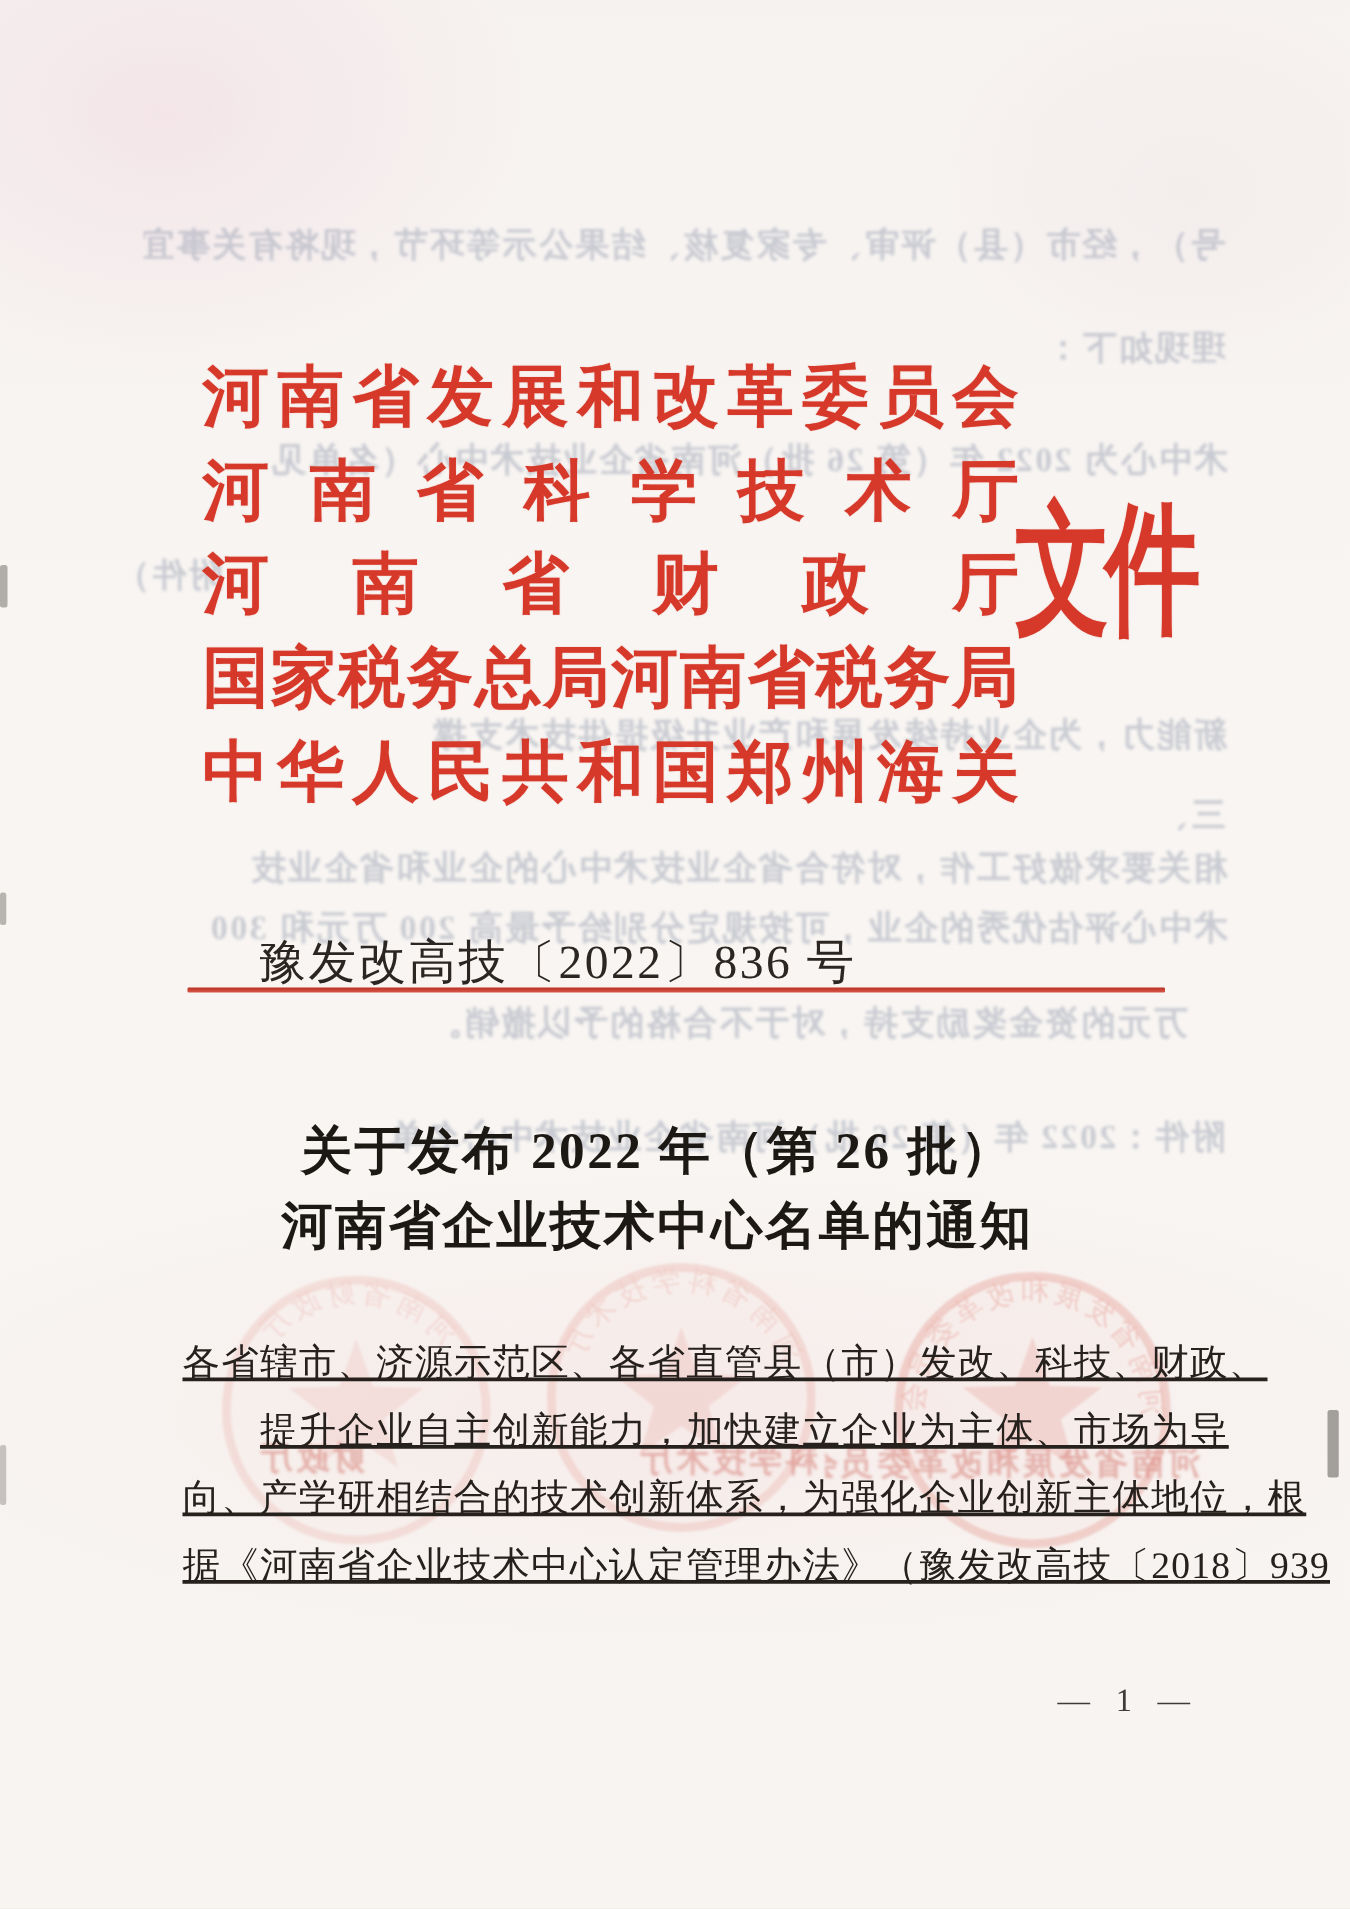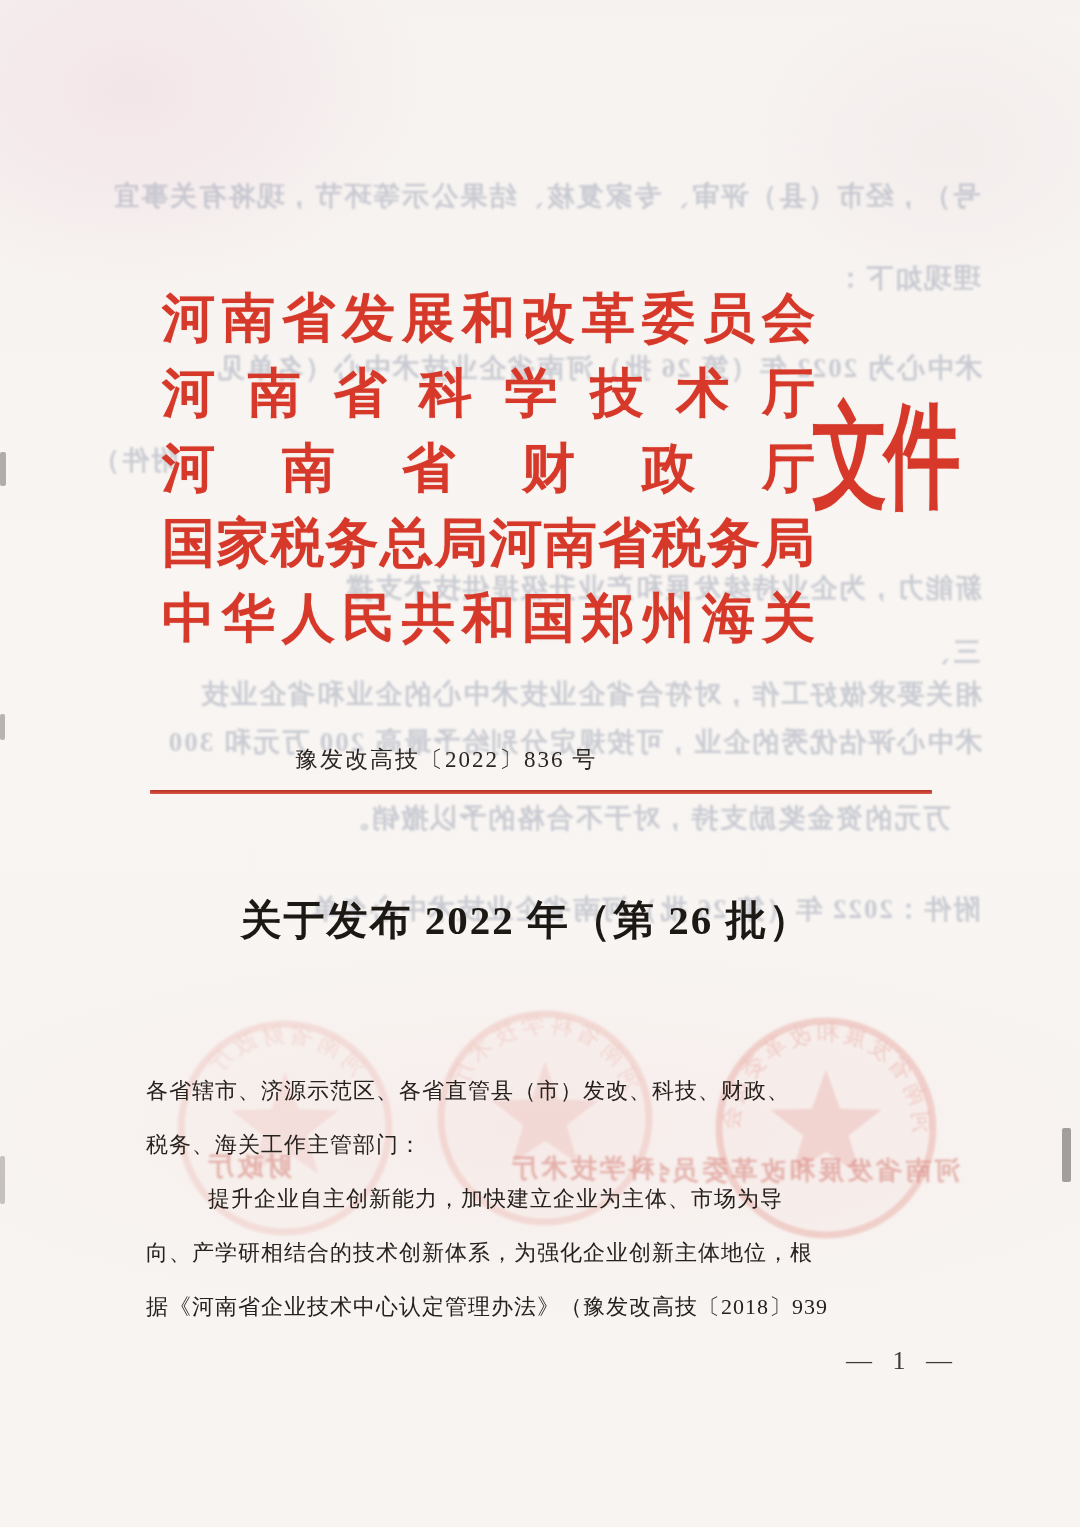--- a/index.html
+++ b/index.html
@@ -59,42 +59,42 @@
     color:#d6382a;
     letter-spacing:-5px;
     transform:scale(.76,1.14);
     transform-origin:top left;
     white-space:nowrap;
     text-shadow:0 0 1px rgba(214,56,42,.4);
   }
   .doc-number{
     position:absolute;left:0;top:744px;width:892px;
     text-align:center;
-    font-size:23px;color:#2b2622;letter-spacing:2px;
+    font-size:38px;color:#2b2622;letter-spacing:2px;
   }
   .red-rule{
     position:absolute;left:150px;top:790px;width:782px;height:4px;
     background:linear-gradient(180deg,#b92f22 0%,#d8584a 100%);
     border-radius:1px;
   }
 
   
   .title-line{
     position:absolute;left:0;width:1052px;text-align:center;
     font-weight:700;color:#1c1814;
     font-size:41px;letter-spacing:2px;white-space:nowrap;
   }
   .title-1{top:893px;}
   .title-2{top:953px;}
 
   
   .body-block{position:absolute;left:146px;top:1064px;width:796px;color:#26211d;}
   .body-line{
     height:54px;line-height:54px;
-    font-size:22px;letter-spacing:1px;white-space:nowrap;
+    font-size:30px;letter-spacing:1px;white-space:nowrap;text-decoration:underline;
   }
   .indent{text-indent:62px;}
 
   .page-number{
     position:absolute;left:846px;top:1346px;
     font-size:26px;color:#3f3b38;letter-spacing:7px;white-space:nowrap;
   }
 
   
   .artifact{position:absolute;border-radius:2px;}
@@ -215,24 +215,24 @@
         <span>海</span>
         <span>关</span>
       </div>
   </div>
   <div class="doc-type">文件</div>
 
   <div class="doc-number">豫发改高技〔2022〕836 号</div>
   <div class="red-rule"></div>
 
   <div class="title-line title-1">关于发布 2022 年（第 26 批）</div>
+  <div class="title-line title-2">河南省企业技术中心名单的通知</div>
 
   <div class="body-block">
     <div class="body-line">各省辖市、济源示范区、各省直管县（市）发改、科技、财政、</div>
-    <div class="body-line">税务、海关工作主管部门：</div>
     <div class="body-line indent">提升企业自主创新能力，加快建立企业为主体、市场为导</div>
     <div class="body-line">向、产学研相结合的技术创新体系，为强化企业创新主体地位，根</div>
     <div class="body-line">据《河南省企业技术中心认定管理办法》（豫发改高技〔2018〕939</div>
   </div>
 
   <div class="page-number">— 1 —</div>
 
   <div class="artifact a1"></div>
   <div class="artifact a2"></div>
   <div class="artifact a3"></div>

